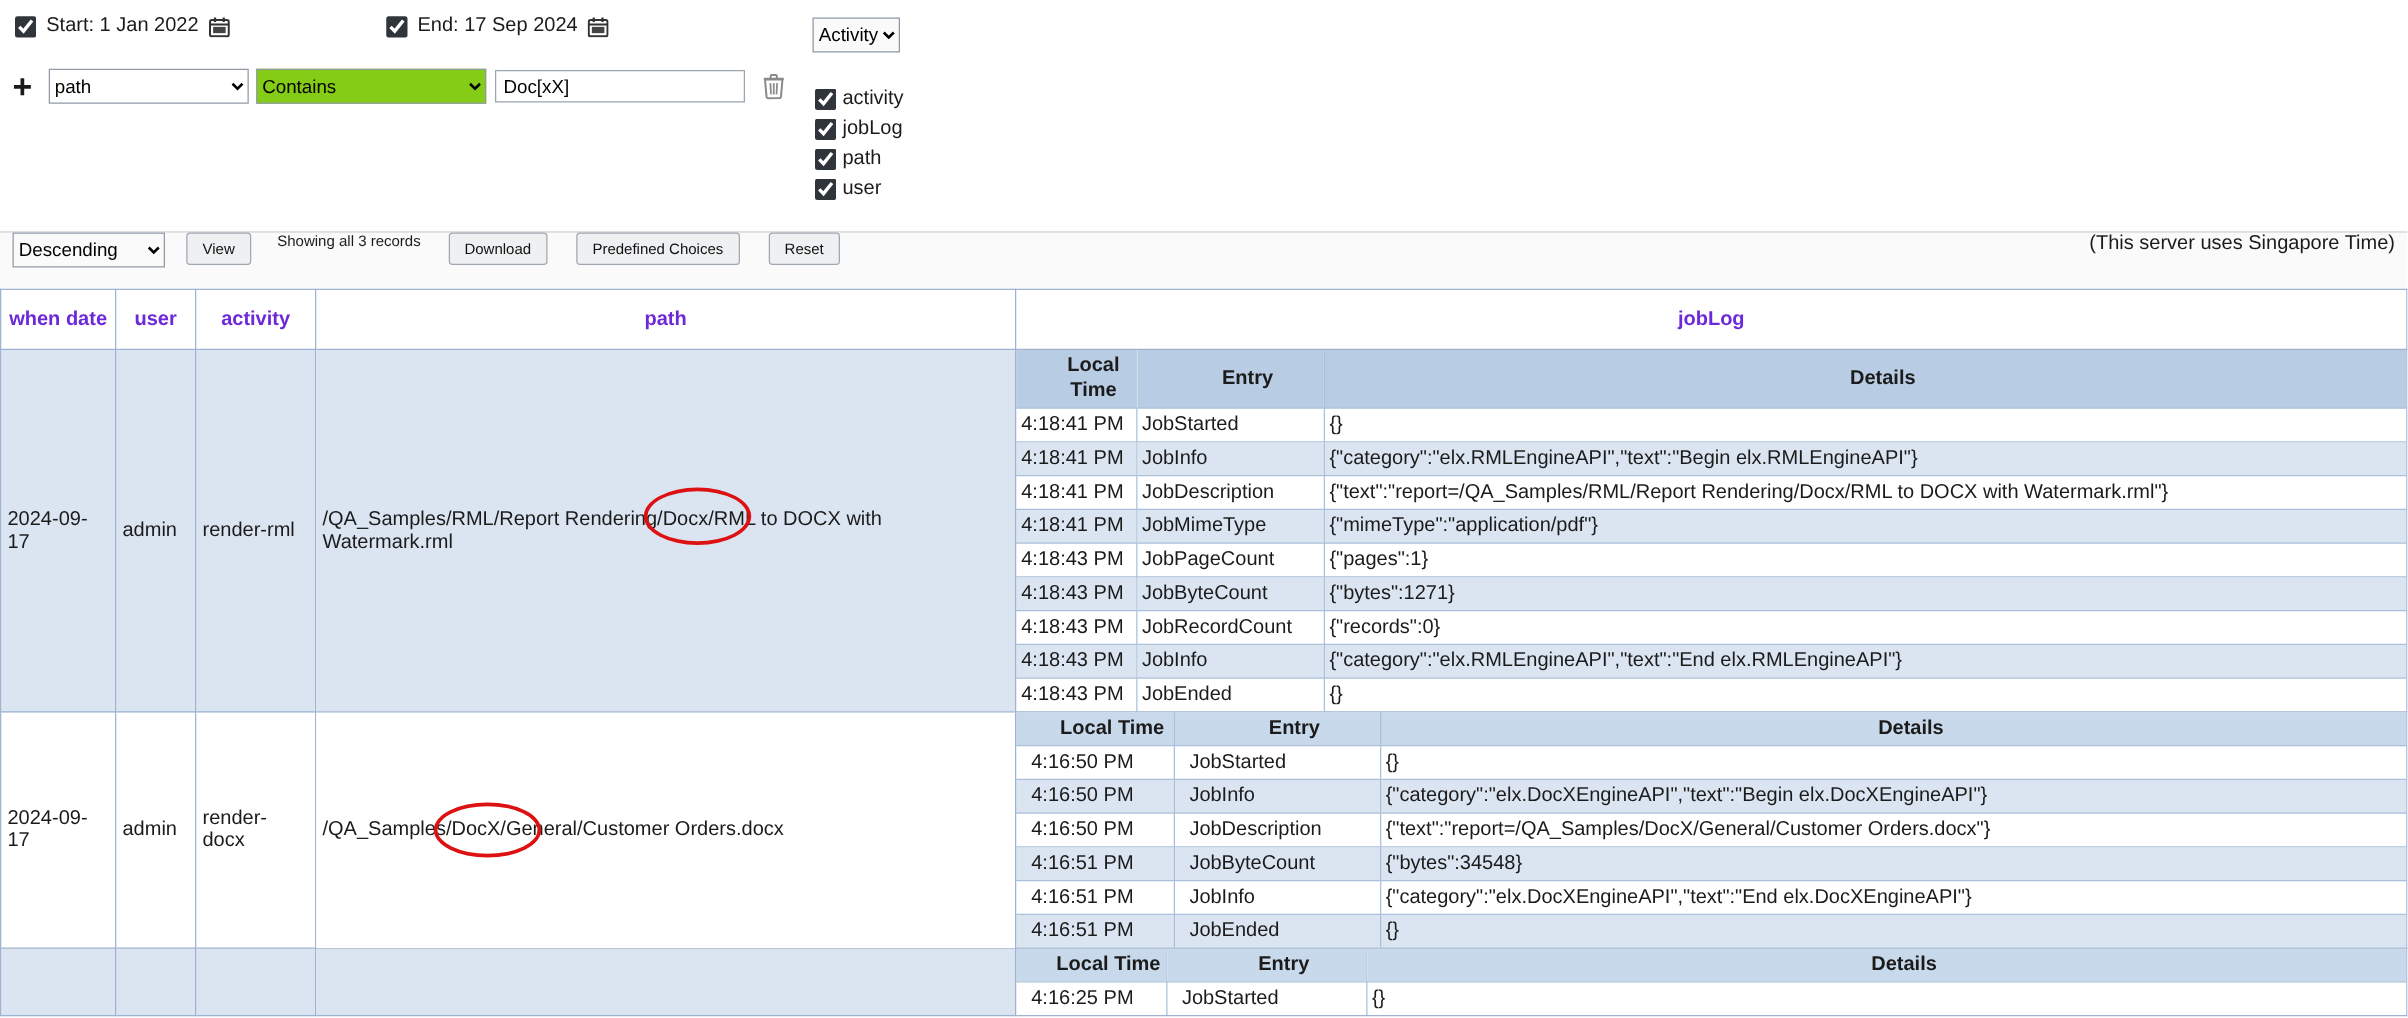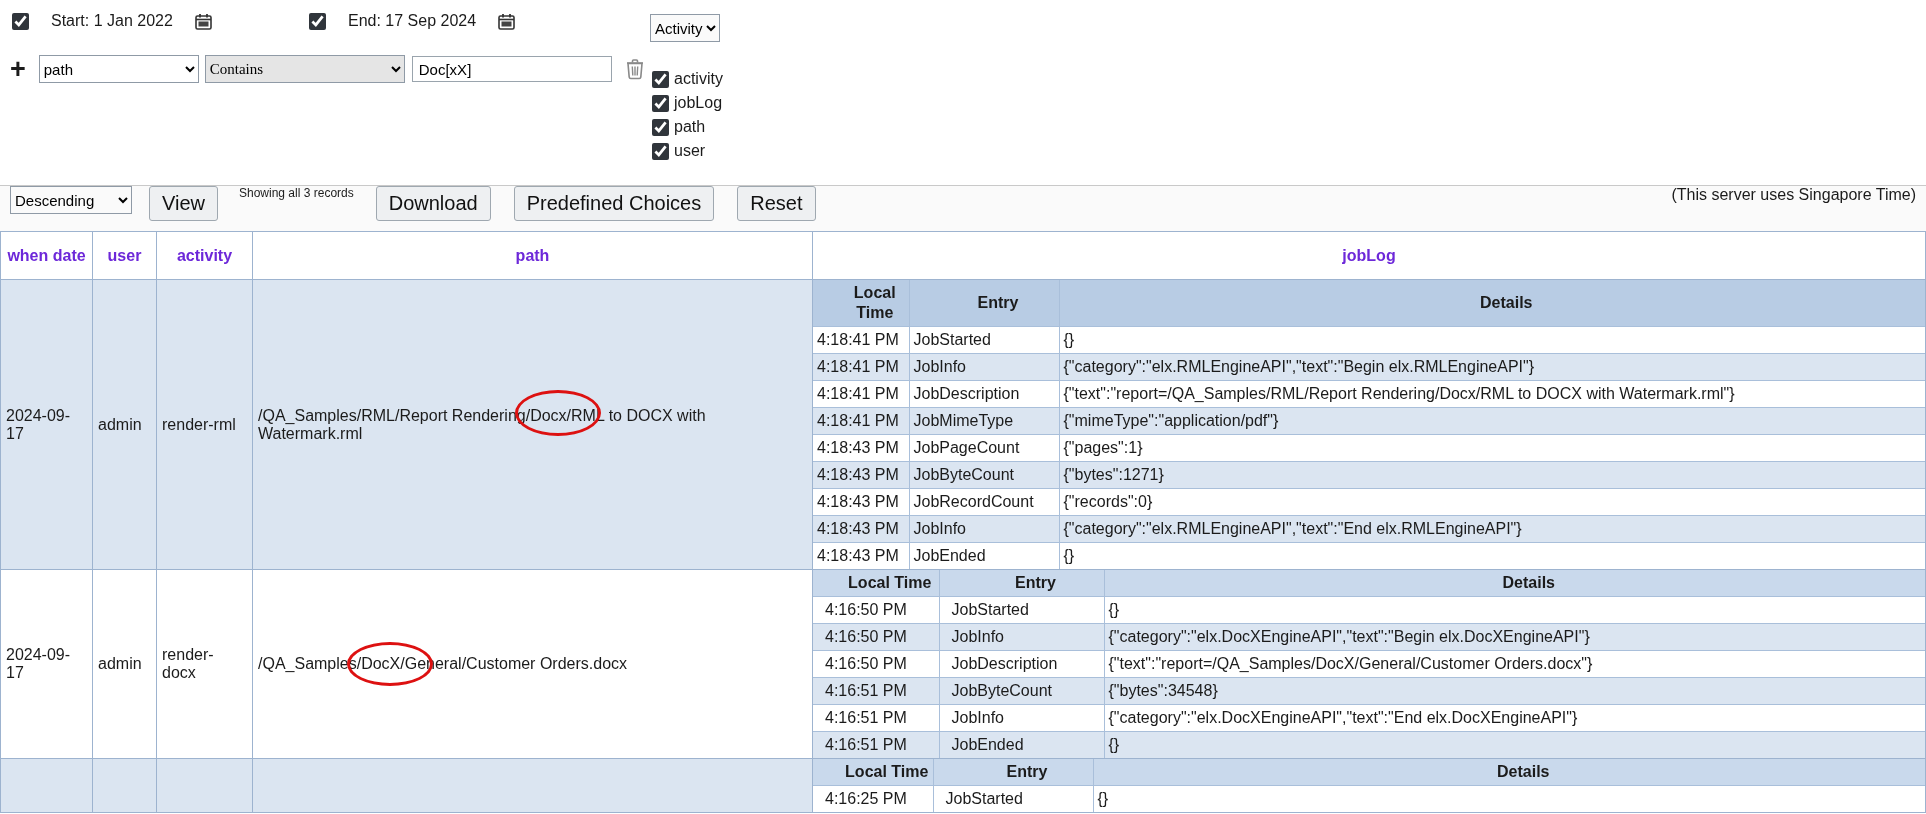--- a/index.html
+++ b/index.html
@@ -9,38 +9,38 @@
     --table-border:#9db3cf;
     --annotation-red:#dd1111;
   }
   *{box-sizing:border-box;}
   body{
     margin:0; width:1926px; height:814px; overflow:hidden; background:#fff;
     font-family:"Liberation Sans",sans-serif; font-size:16px; color:#1b1b1b;
   }
   
   .filters{position:relative; height:185px; background:#fff;}
-  .grp{position:absolute; display:flex; align-items:center; gap:22px;}
+  .grp{position:absolute; display:flex; align-items:center; gap:8px;}
   #start-grp{left:12px; top:12px;}
   #end-grp{left:309px; top:12px;}
   #activity-grp{left:650px; top:14px;}
   input[type=checkbox]{width:17px;height:17px;accent-color:#30353b;margin:0;}
   select{font-size:15px;height:28px;border:1px solid #8f9aa6;background:#fafafa;font-family:inherit;}
   .builder{position:absolute; left:10px; top:55px; display:flex; align-items:center;}
   .plus{font-size:27px;font-weight:bold;line-height:22px;margin-right:13px;cursor:pointer;user-select:none;}
   #field-select{width:160px;margin-right:6px;background:#fff;}
-  #operator-select{width:200px;margin-right:7px;background:#e5e5e5;font-family:Liberation Serif, serif;}
+  #operator-select{width:184px;margin-right:7px;background:#84cc16;}
   #value-input{width:200px;height:26px;font-size:15px;border:1px solid #9aa4ad;padding:0 6px;font-family:inherit;}
   .trash{margin-left:14px;cursor:pointer;display:inline-flex;}
   .colchecks{position:absolute;left:652px;top:70px;display:flex;flex-direction:column;gap:6px;}
   .colchecks label{display:flex;align-items:center;gap:5px;cursor:pointer;}
   .cal{display:inline-flex;cursor:pointer;}
   
   .toolbar{height:46px;border-top:1px solid #c9c9c9;background:#fafafa;display:flex;align-items:flex-start;padding:0 10px;}
-  .btn{font-size:20px;padding:5px 12px;background:#eef0f2;border:1px solid #9fa8b0;border-radius:3px;font-family:inherit;cursor:pointer;color:#111;}
+  .btn{font-size:12px;padding:5px 12px;background:#eef0f2;border:1px solid #9fa8b0;border-radius:3px;font-family:inherit;cursor:pointer;color:#111;}
   #sort-select{width:122px;}
   #view-btn{margin-left:17px;}
   .records{margin-left:21px;font-size:12px;}
   #download-btn{margin-left:22px;}
   #predefined-btn{margin-left:23px;}
   #reset-btn{margin-left:23px;}
   .tz{margin-left:auto;font-size:16px;}
   
   table.main{border-collapse:collapse;width:1926px;table-layout:fixed;}
   .main th,.main td{border:1px solid var(--table-border);}

